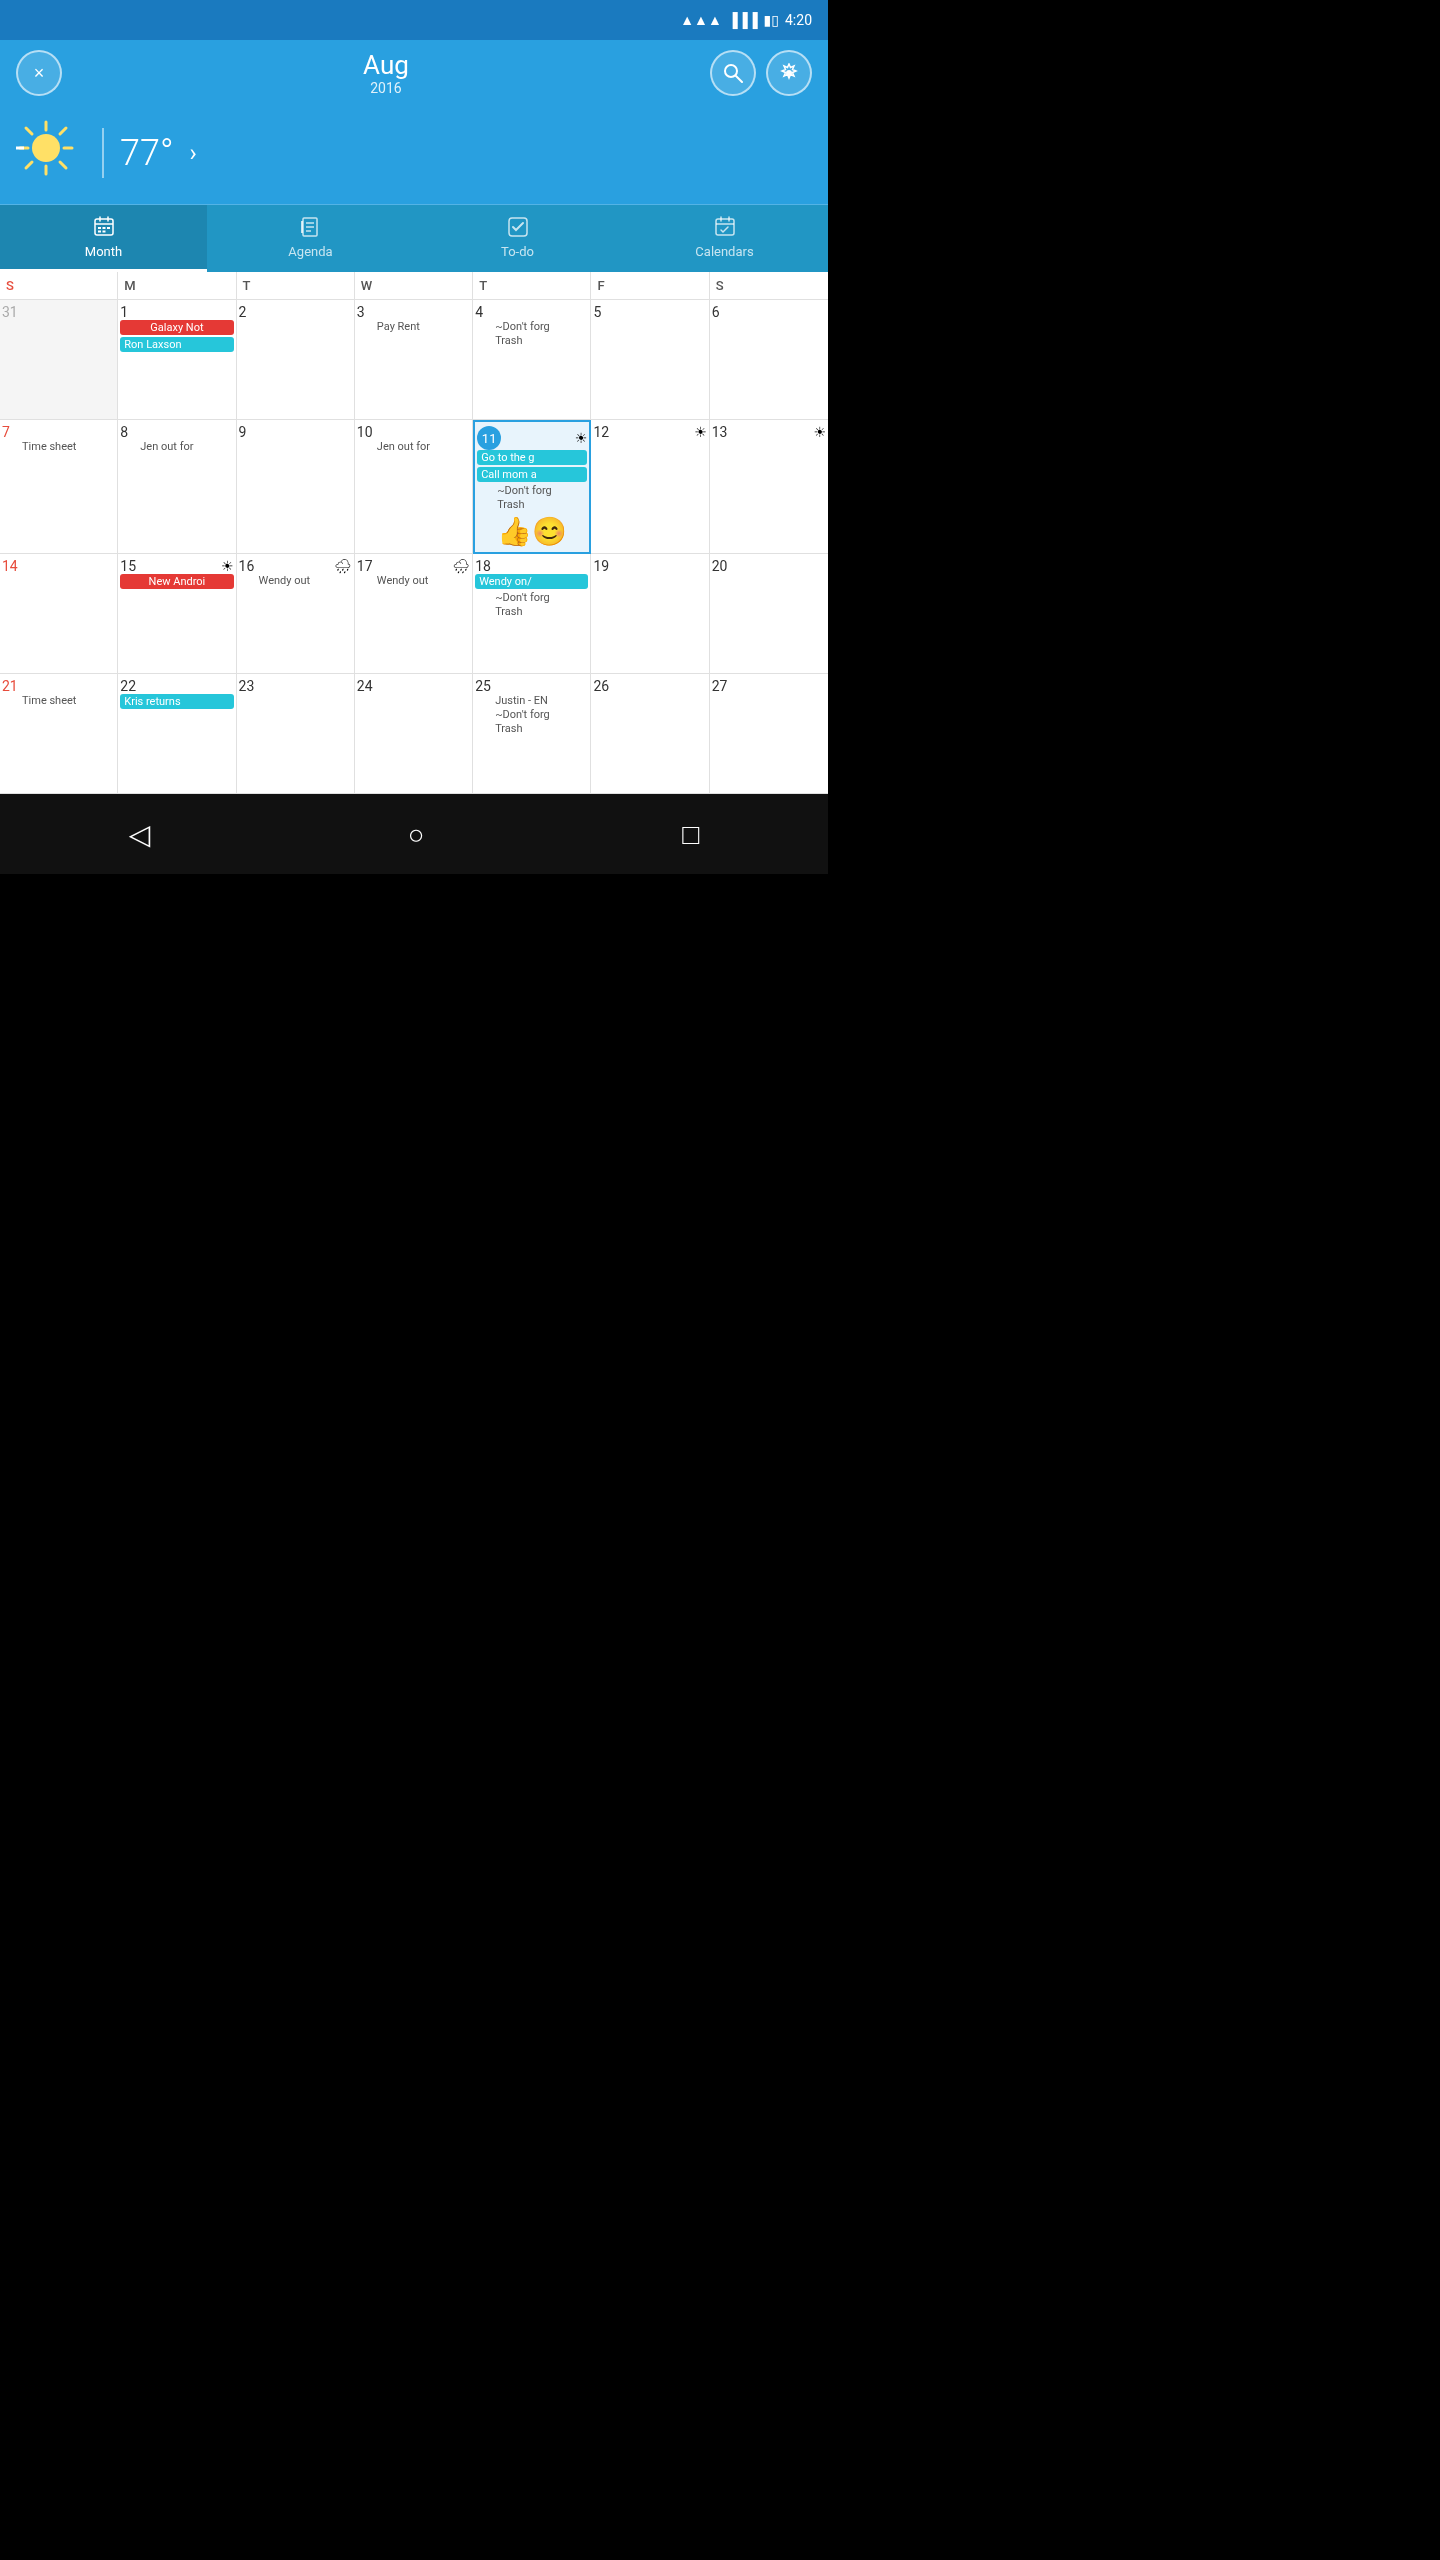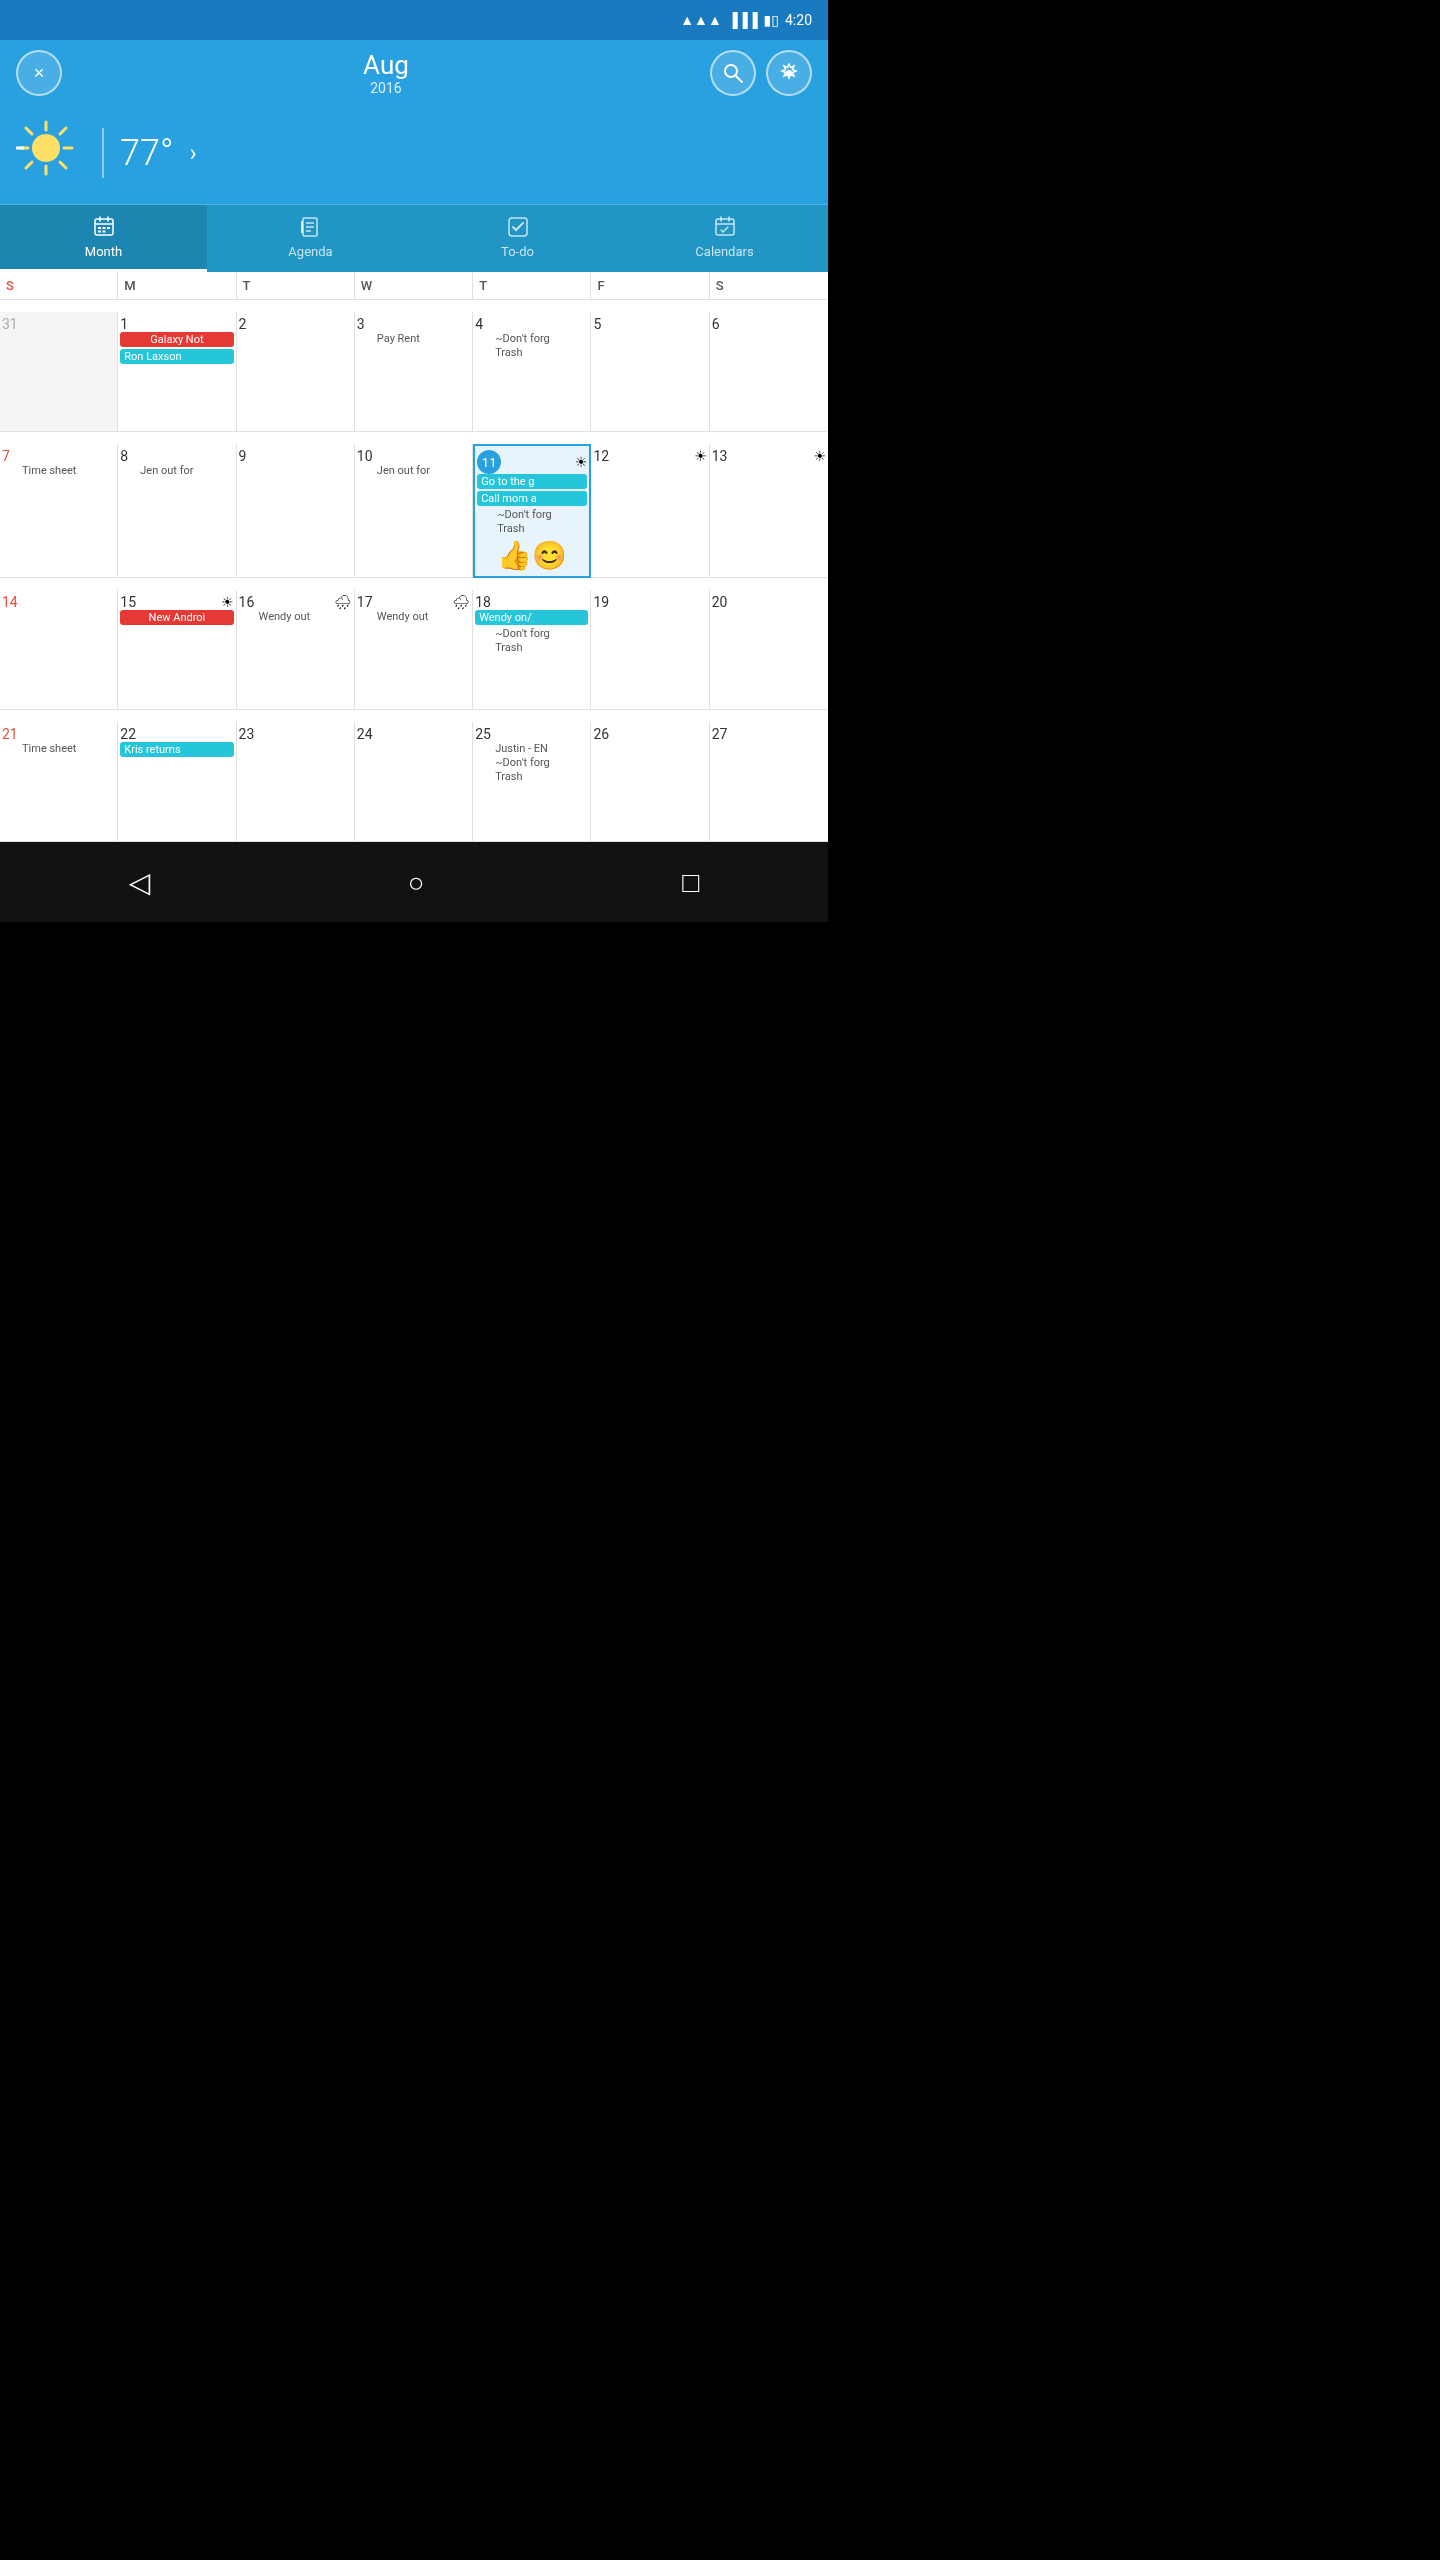--- a/index.html
+++ b/index.html
@@ -115,21 +115,20 @@
     .cal-cell {
       border-right: 1px solid #e0e0e0;
       border-bottom: 1px solid #e0e0e0;
       min-height: 120px;
       padding: 4px 2px;
       overflow: hidden;
       vertical-align: top;
       font-size: 13px;
       background: white;
       position: relative;
-      margin-top: 12px;
     }
     .cal-cell:last-child { border-right: none; }
     .cal-date-row {
       display: flex; align-items: center; justify-content: space-between;
     }
 
     .cal-cell.today {
       background: #e8f4fc;
       border: 2px solid #29a0e0;
     }

